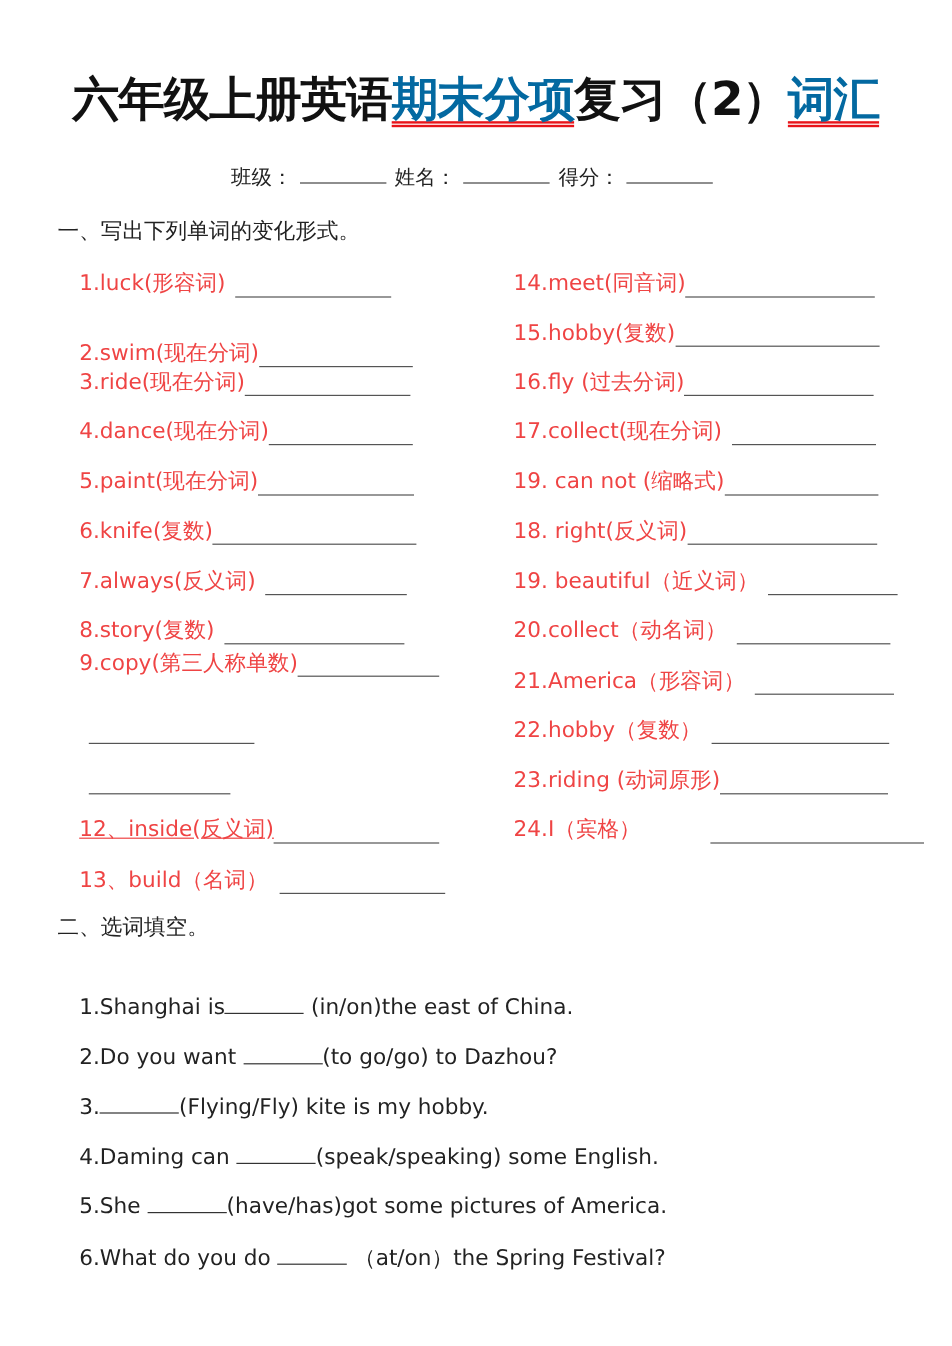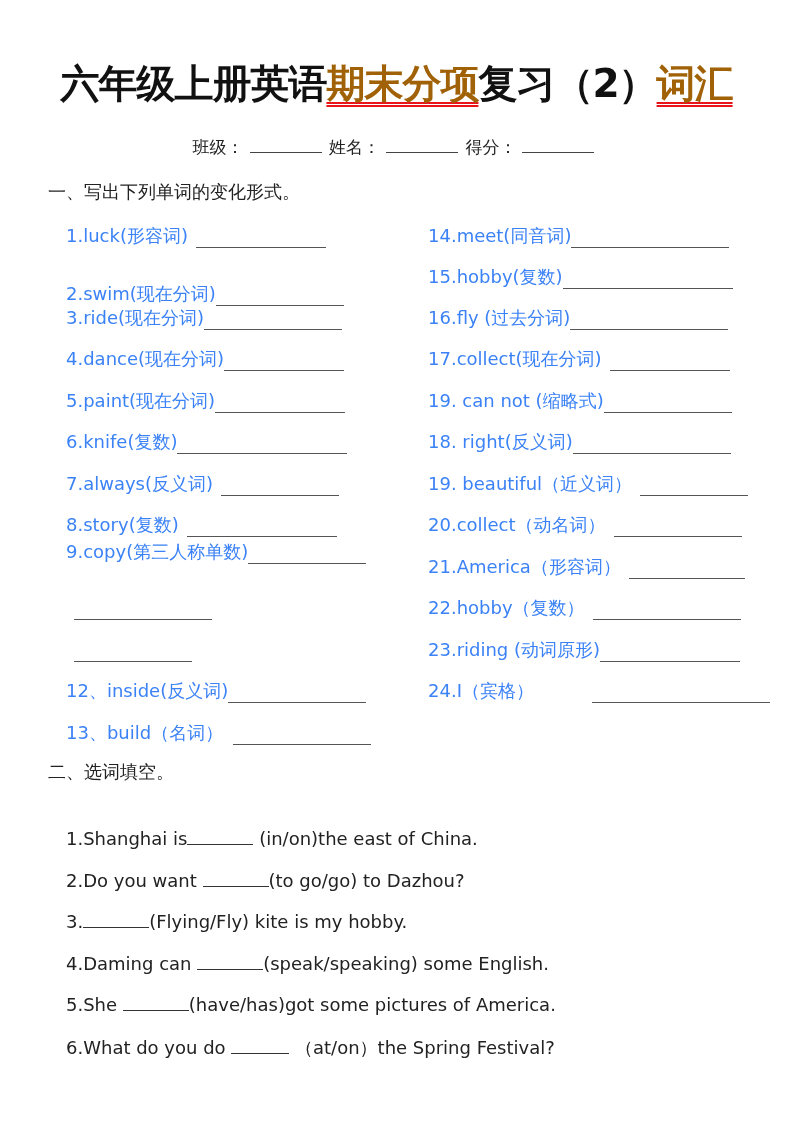--- a/index.html
+++ b/index.html
@@ -1,28 +1,28 @@
 <!DOCTYPE html>
 <html><head>
   <meta charset="utf-8">
   <style>
     html, body { margin: 0; padding: 0; background: #ffffff; }
     body { width: 793px; height: 1122px; position: relative; overflow: hidden;
            font-family: "DejaVu Sans", "Liberation Sans", sans-serif; color: #1a1a1a; }
     .title { position: absolute; top: 58px; left: 0; width: 793px; text-align: center;
              font-size: 39px; font-weight: bold; letter-spacing: -1px; line-height: 52px;
              font-family: "DejaVu Sans", sans-serif; color: #111; white-space: nowrap; }
-    .title .red { color: #a16207; text-decoration: underline double #e8141a;
+    .title .red { color: #0369a1; text-decoration: underline double #e8141a;
                   text-underline-offset: 5px; text-decoration-thickness: 2px; }
     .info { position: absolute; top: 136px; left: 0; width: 789px; text-align: center;
             font-size: 17px; color: #222; white-space: nowrap; }
     .info .blank { display: inline-block; width: 72px; border-bottom: 1px solid #444;
                    height: 14px; margin: 0 2px 0 6px; vertical-align: baseline; }
     .section { position: absolute; left: 48px; font-size: 18px; color: #222; white-space: nowrap; }
-    .item { position: absolute; font-size: 18px; color: #3b82f6; white-space: nowrap;
+    .item { position: absolute; font-size: 18px; color: #ef4444; white-space: nowrap;
             display: flex; align-items: flex-end; height: 26px; }
     .item .line { display: inline-block; border-bottom: 1.5px solid #555; height: 18px; }
     .sent { position: absolute; left: 66px; font-size: 18px; color: #222; white-space: nowrap; margin-top: 28px; }
     .sent .gap { display: inline-block; border-bottom: 1.5px solid #333; height: 16px; vertical-align: baseline; }
   </style>
 </head>
 <body>
 
 <div class="title"><span>六年级上册英语</span><span class="red">期末分项</span><span>复习（2）</span><span class="red">词汇</span></div>
 
@@ -69,21 +69,21 @@
 <div class="item" style="left:66px; top:538px;">
     <span>9.copy(第三人称单数)</span>
     <span class="line" style="width:118px;"></span>
   </div>
 <div class="item" style="left:66px; top:594px;">
     <span class="line" style="width:138px;margin-left:8px;"></span>
   </div>
 <div class="item" style="left:66px; top:636px;">
     <span class="line" style="width:118px;margin-left:8px;"></span>
   </div>
-<div class="item" style="left:66px; top:677px;">
+<div class="item" style="left:66px; top:677px;text-decoration:underline;">
     <span>12、inside(反义词)</span>
     <span class="line" style="width:138px;"></span>
   </div>
 <div class="item" style="left:66px; top:719px;">
     <span>13、build（名词）</span>
     <span class="line" style="width:138px;margin-left:10px;"></span>
   </div>
 
 <div class="item" style="left:428px; top:222px;">
     <span>14.meet(同音词)</span>

